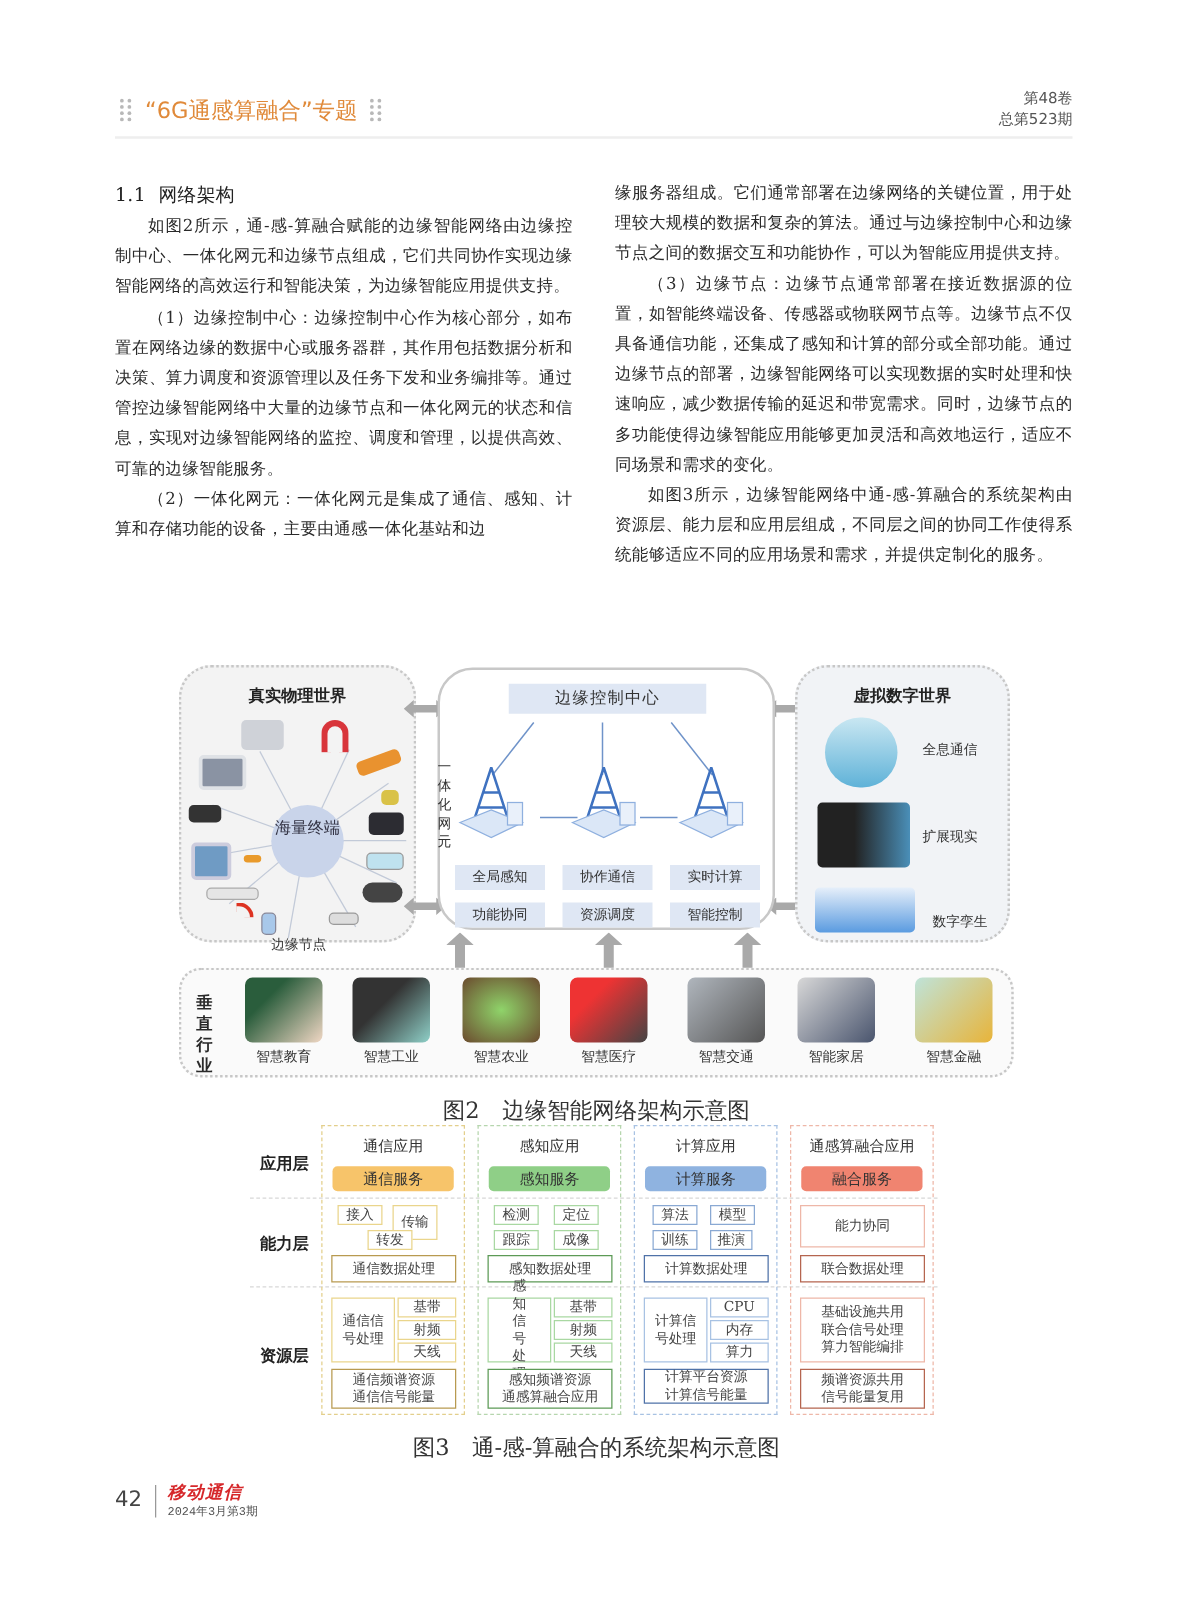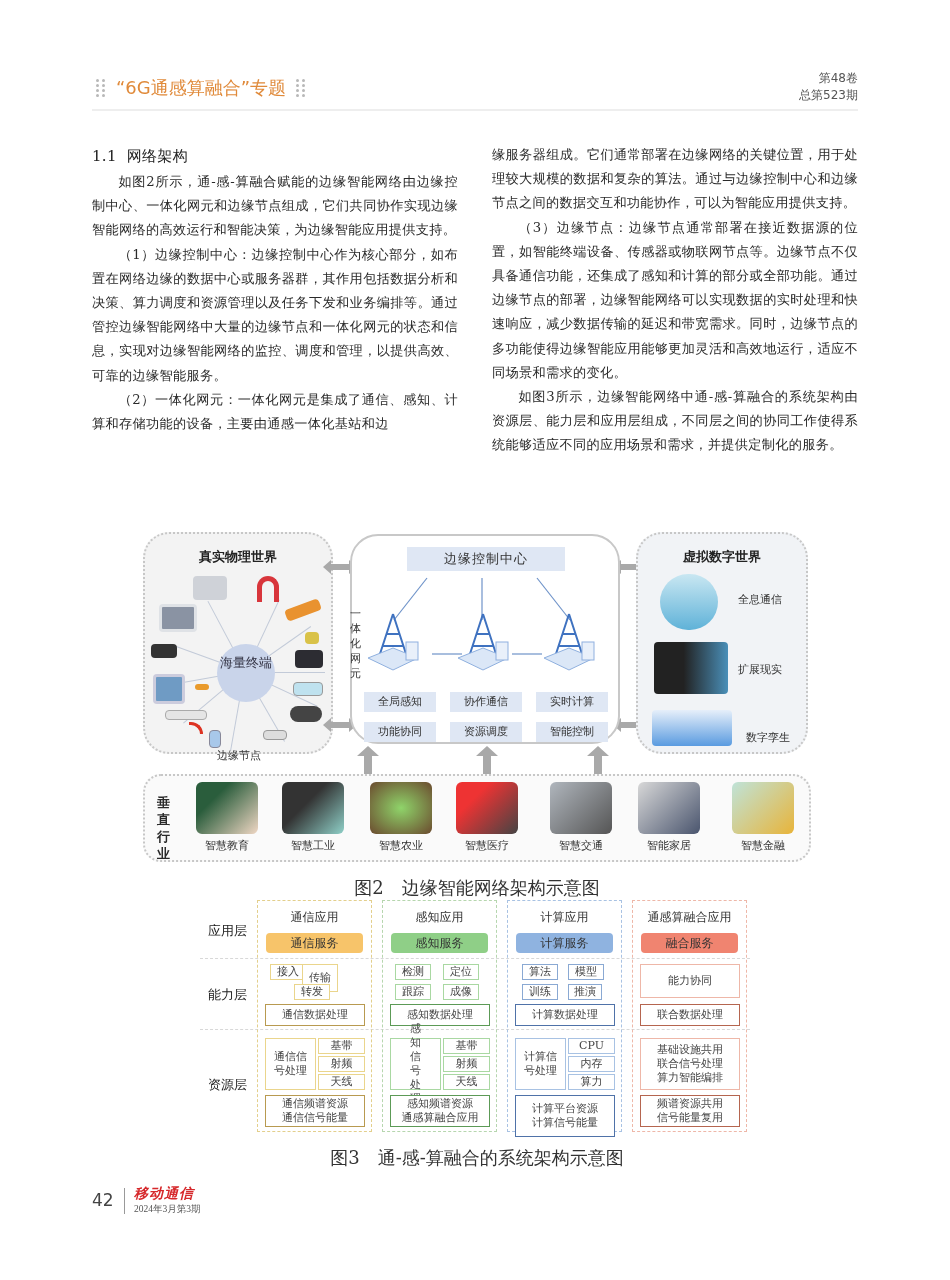--- a/index.html
+++ b/index.html
@@ -31,21 +31,21 @@
 .vlabel{position:absolute;font-size:11px;color:#333}
 .arrow-h{position:absolute;width:34px;height:14px}
 .arrow-v{position:absolute;width:22px;height:40px}
 .industry{position:absolute;left:0;top:246px;width:668px;height:88px;border:2px dotted #c7c7c7;border-radius:18px;background:#fafafa}
 .ind-title{position:absolute;left:12px;top:18px;width:16px;font-size:13px;font-weight:bold;line-height:17px;font-family:"DejaVu Sans",sans-serif}
 .ind-item{position:absolute;top:6px;width:80px;text-align:center}
 .ind-pic{margin:0 auto;width:62px;height:52px;border-radius:6px}
 .ind-label{font-size:11px;color:#333;margin-top:4px}
 .cap{position:absolute;font-size:18px;color:#333;text-align:center}
 
-.layer-label{position:absolute;left:208px;font-size:13px;font-weight:normal;font-family:"DejaVu Sans",sans-serif;color:#222}
+.layer-label{position:absolute;left:208px;font-size:13px;font-weight:bold;font-family:"DejaVu Sans",sans-serif;color:#222}
 .hsep{position:absolute;left:200px;width:550px;border-top:1px dashed #d8d8d8}
 .f3col{position:absolute;top:900px;width:115px;height:232px;border:1.5px dashed}
 .app-t{position:absolute;top:8px;width:100%;text-align:center;font-size:12px;color:#333}
 .svc{position:absolute;left:8px;top:32px;width:97px;height:20px;border-radius:4px;font-size:12px;text-align:center;line-height:20px;color:#333}
 .bx{position:absolute;border:1.5px solid;font-size:11px;text-align:center;color:#444;background:#fff;display:flex;align-items:center;justify-content:center;line-height:14px}
 </style>
 </head>
 <body>
 
 <div class="abs hdr-title">
@@ -229,21 +229,21 @@
   <div class="layer-label" style="top:922px">应用层</div>
   <div class="layer-label" style="top:986px">能力层</div>
   <div class="layer-label" style="top:1076px">资源层</div>
   <div class="hsep" style="top:958px"></div>
   <div class="hsep" style="top:1029px"></div>
 
   <div class="f3col" style="left:257px;border-color:#e3cf8c">
     <div class="app-t">通信应用</div>
     <div class="svc" style="background:#f7c46a">通信服务</div>
     <div class="bx" style="left:12px;top:63px;width:36px;height:16px;border-color:#ead58c">接入</div>
-    <div class="bx" style="left:44px;top:63px;width:36px;height:28px;border-color:#ead58c">传输</div>
+    <div class="bx" style="left:56px;top:63px;width:36px;height:28px;border-color:#ead58c">传输</div>
     <div class="bx" style="left:36px;top:83px;width:36px;height:16px;border-color:#ead58c">转发</div>
     <div class="bx" style="left:7px;top:103px;width:100px;height:22px;border-color:#b89a50">通信数据处理</div>
     <div class="bx" style="left:7px;top:137px;width:51px;height:52px;border-color:#ead58c;padding:0 6px">通信信号处理</div>
     <div class="bx" style="left:60px;top:137px;width:47px;height:16px;border-color:#ead58c">基带</div>
     <div class="bx" style="left:60px;top:155px;width:47px;height:16px;border-color:#ead58c">射频</div>
     <div class="bx" style="left:60px;top:173px;width:47px;height:16px;border-color:#ead58c">天线</div>
     <div class="bx" style="left:7px;top:194px;width:100px;height:32px;border-color:#b89a50;white-space:pre-line">通信频谱资源
 通信信号能量</div>
   </div>
 
@@ -268,34 +268,34 @@
     <div class="svc" style="background:#8fb3e0">计算服务</div>
     <div class="bx" style="left:14px;top:63px;width:36px;height:16px;border-color:#8aa9d3">算法</div>
     <div class="bx" style="left:60px;top:63px;width:36px;height:16px;border-color:#8aa9d3">模型</div>
     <div class="bx" style="left:14px;top:83px;width:36px;height:16px;border-color:#8aa9d3">训练</div>
     <div class="bx" style="left:60px;top:83px;width:34px;height:16px;border-color:#8aa9d3">推演</div>
     <div class="bx" style="left:7px;top:103px;width:100px;height:22px;border-color:#4f72a8">计算数据处理</div>
     <div class="bx" style="left:7px;top:137px;width:51px;height:52px;border-color:#a8c2e3;padding:0 6px">计算信号处理</div>
     <div class="bx" style="left:60px;top:137px;width:47px;height:16px;border-color:#a8c2e3">CPU</div>
     <div class="bx" style="left:60px;top:155px;width:47px;height:16px;border-color:#a8c2e3">内存</div>
     <div class="bx" style="left:60px;top:173px;width:47px;height:16px;border-color:#a8c2e3">算力</div>
-    <div class="bx" style="left:7px;top:194px;width:100px;height:42px;border-color:#4f72a8;white-space:pre-line">计算平台资源
+    <div class="bx" style="left:7px;top:194px;width:100px;height:28px;border-color:#4f72a8;white-space:pre-line">计算平台资源
 计算信号能量</div>
   </div>
 
   <div class="f3col" style="left:632px;border-color:#eeb7a8">
     <div class="app-t">通感算融合应用</div>
     <div class="svc" style="background:#f08470">融合服务</div>
     <div class="bx" style="left:7px;top:63px;width:100px;height:34px;border-color:#eeb7a8">能力协同</div>
     <div class="bx" style="left:7px;top:103px;width:100px;height:22px;border-color:#b5654f">联合数据处理</div>
     <div class="bx" style="left:7px;top:137px;width:100px;height:52px;border-color:#eeb7a8;white-space:pre-line">基础设施共用
 联合信号处理
 算力智能编排</div>
     <div class="bx" style="left:7px;top:194px;width:100px;height:32px;border-color:#b5654f;white-space:pre-line">频谱资源共用
 信号能量复用</div>
   </div>
 </div>
 <div class="cap" style="left:143px;top:1146px;width:668px">图3　通-感-算融合的系统架构示意图</div>
 
 <div class="abs" style="left:92px;top:1190px;font-size:17px;color:#444;font-family:'DejaVu Sans',sans-serif">42</div>
 <div class="abs" style="left:124px;top:1188px;width:1px;height:26px;background:#999"></div>
 <div class="abs" style="left:134px;top:1185px;font-size:14px;color:#d6282b;font-style:italic;font-weight:bold;letter-spacing:1px">移动通信</div>
-<div class="abs" style="left:134px;top:1203px;font-size:9.5px;color:#555;font-family:Liberation Serif, serif">2024年3月第3期</div>
+<div class="abs" style="left:134px;top:1203px;font-size:9.5px;color:#555;font-family:Liberation Mono, monospace">2024年3月第3期</div>
 
 </body></html>

